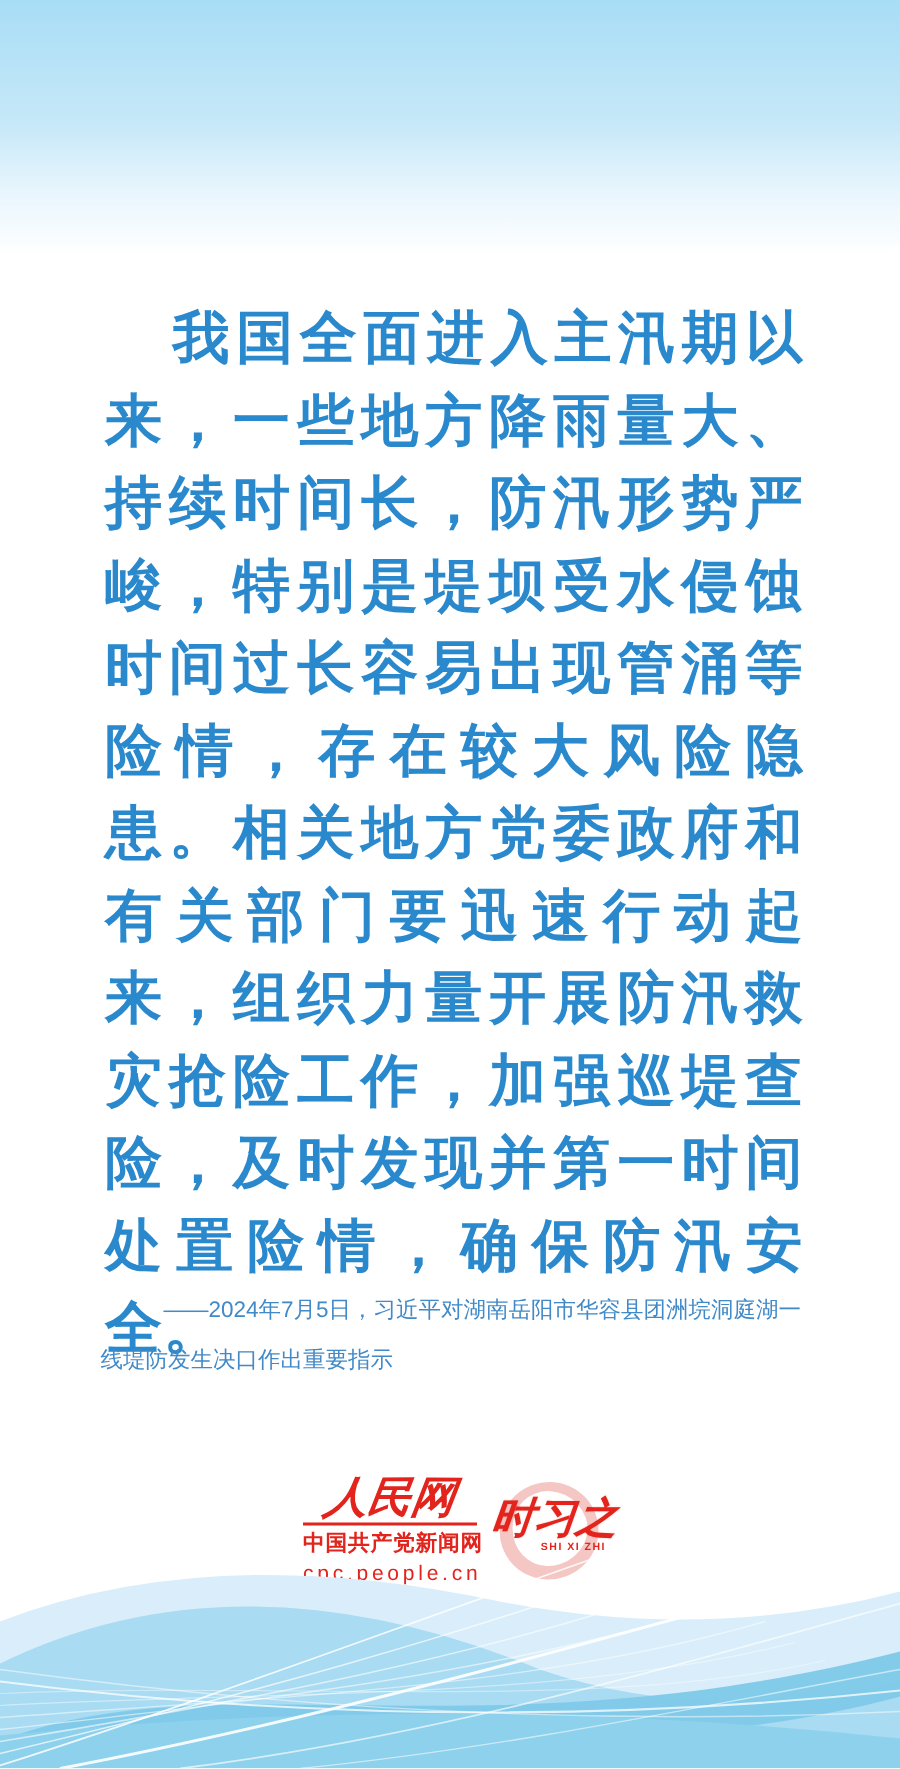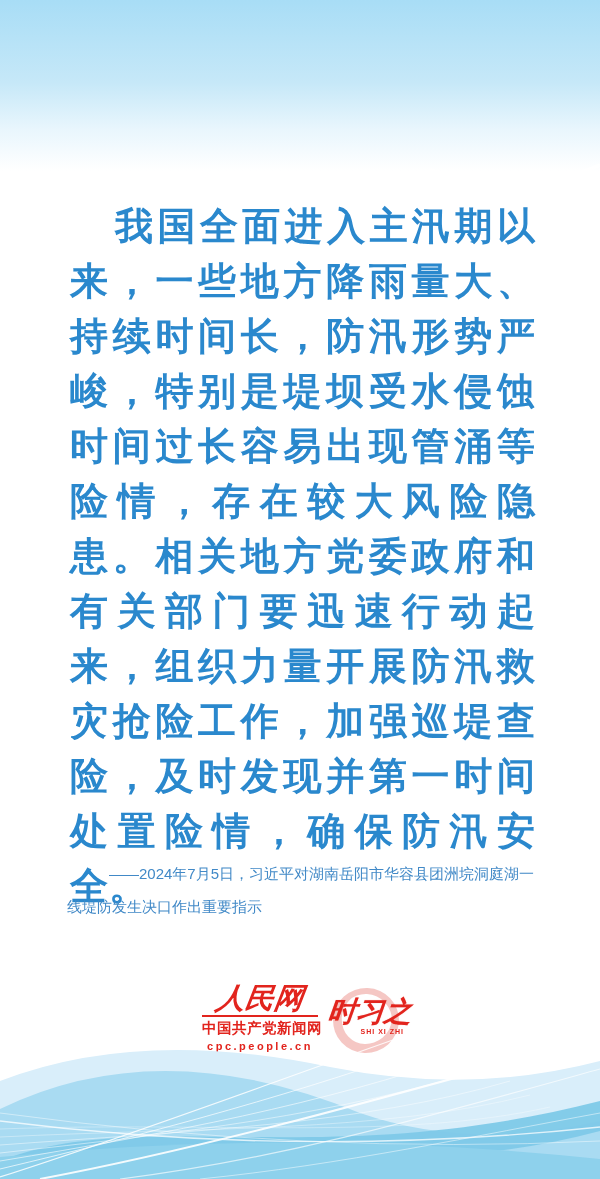--- a/index.html
+++ b/index.html
@@ -45,21 +45,21 @@
   .pd-logo{position:absolute;left:202px;top:0;width:116px;text-align:center;color:#e2241d;}
   .pd-script{
     font-family:"DejaVu Serif", serif;
     font-style:italic;font-weight:700;
     font-size:29px;line-height:30px;
     transform:skewX(-8deg);
     white-space:nowrap;
   }
   .pd-underline{height:2px;background:#e2241d;margin:2px 0 2px 0;}
   .pd-name{font-size:14.5px;font-weight:700;letter-spacing:.5px;white-space:nowrap;font-family:Liberation Mono, monospace;}
-  .pd-url{font-size:11px;font-weight:700;letter-spacing:2.5px;margin-top:2px;white-space:nowrap;}
+  .pd-url{font-size:14px;font-weight:400;letter-spacing:2.5px;margin-top:2px;white-space:nowrap;}
   .sxz-logo{position:absolute;left:328px;top:0;width:78px;height:75px;color:#e2241d;}
   .sxz-ring{
     position:absolute;left:5px;top:5px;width:50px;height:50px;
     border:9px solid rgba(224,80,70,.32);
     border-radius:50%;
     transform:rotate(-20deg);
     border-top-width:6px;border-right-width:7px;
   }
   .sxz-chars{
     position:relative;

